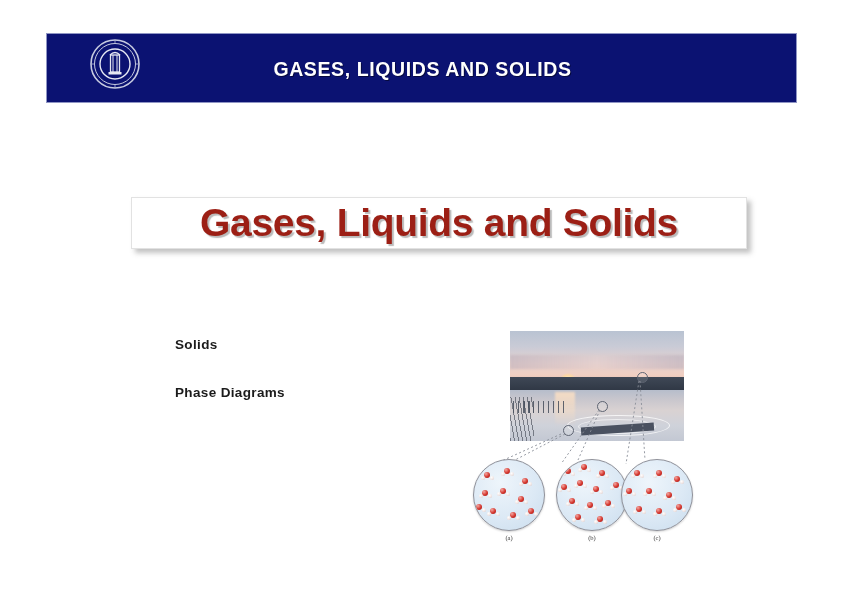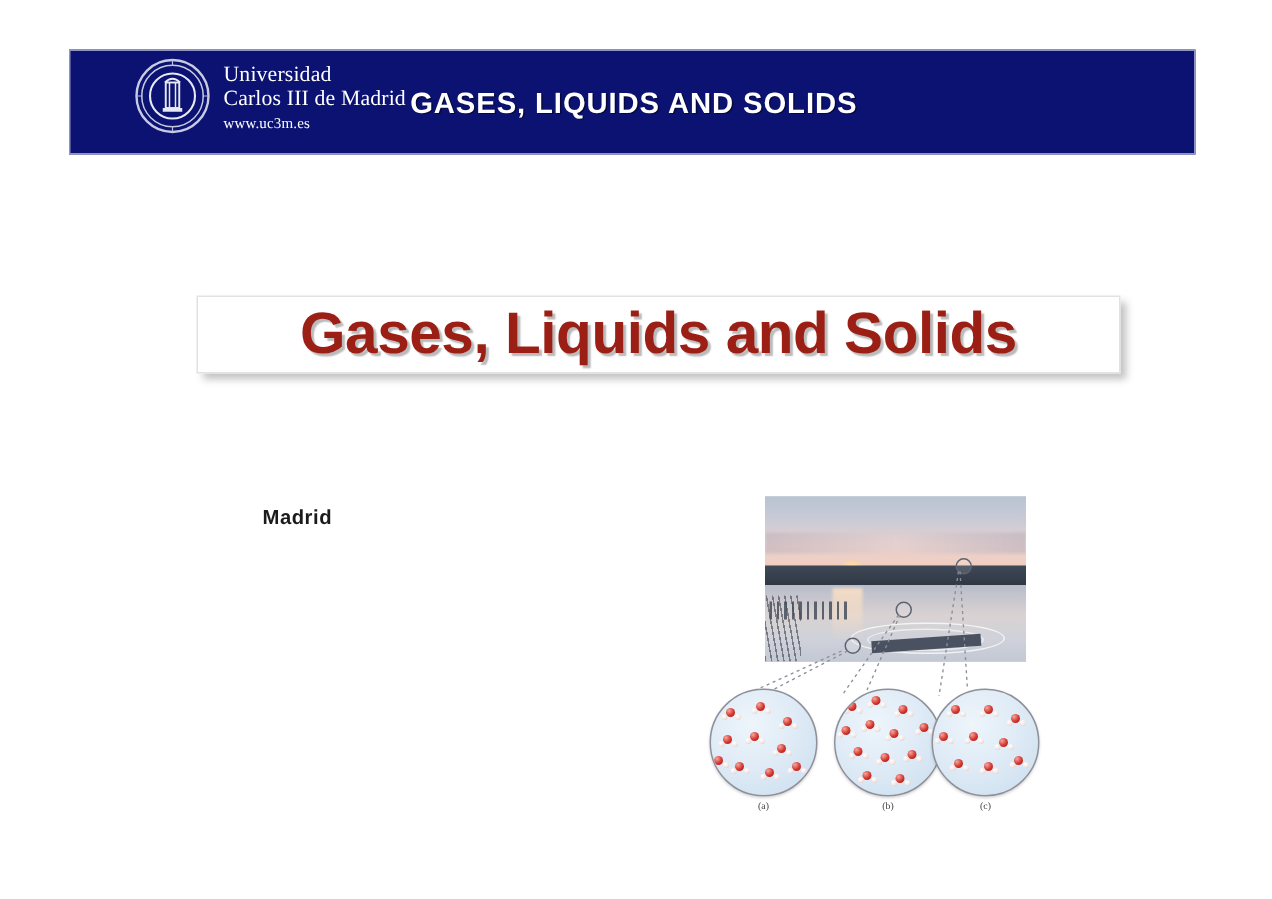--- a/index.html
+++ b/index.html
@@ -250,36 +250,32 @@
         <path d="M21 17 q5 -5 10 0" fill="none" stroke="#e6e8f3" stroke-width="1.3"></path>
         <rect x="19.5" y="34" width="13" height="2.5" fill="#e6e8f3"></rect>
         <g stroke="#b9bed8" stroke-width="0.8">
           <line x1="26" y1="2" x2="26" y2="6"></line>
           <line x1="26" y1="46" x2="26" y2="50"></line>
           <line x1="2" y1="26" x2="6" y2="26"></line>
           <line x1="46" y1="26" x2="50" y2="26"></line>
         </g>
       </svg>
     </div>
-    <div class="uni-name">
-      <div class="l1">Universidad</div>
-      <div class="l2">Carlos III de Madrid</div>
-      <div class="l3">www.uc3m.es</div>
-    </div>
   </div>
 
   <div class="header-title">GASES, LIQUIDS AND SOLIDS</div>
 </div>
 
 <div class="title-box">
   <div class="title-text">Gases, Liquids and Solids</div>
 </div>
 
 <div class="toc">
-  <div class="toc-item">Madrid</div>
+  <div class="toc-item">Solids</div>
+  <div class="toc-item">Phase Diagrams</div>
 </div>
 
 <div class="figure">
 
   <div class="photo">
     <div class="sky"></div>
     <div class="cloudband"></div>
     <div class="sun"></div>
     <div class="treeline"></div>
     <div class="water"></div>

